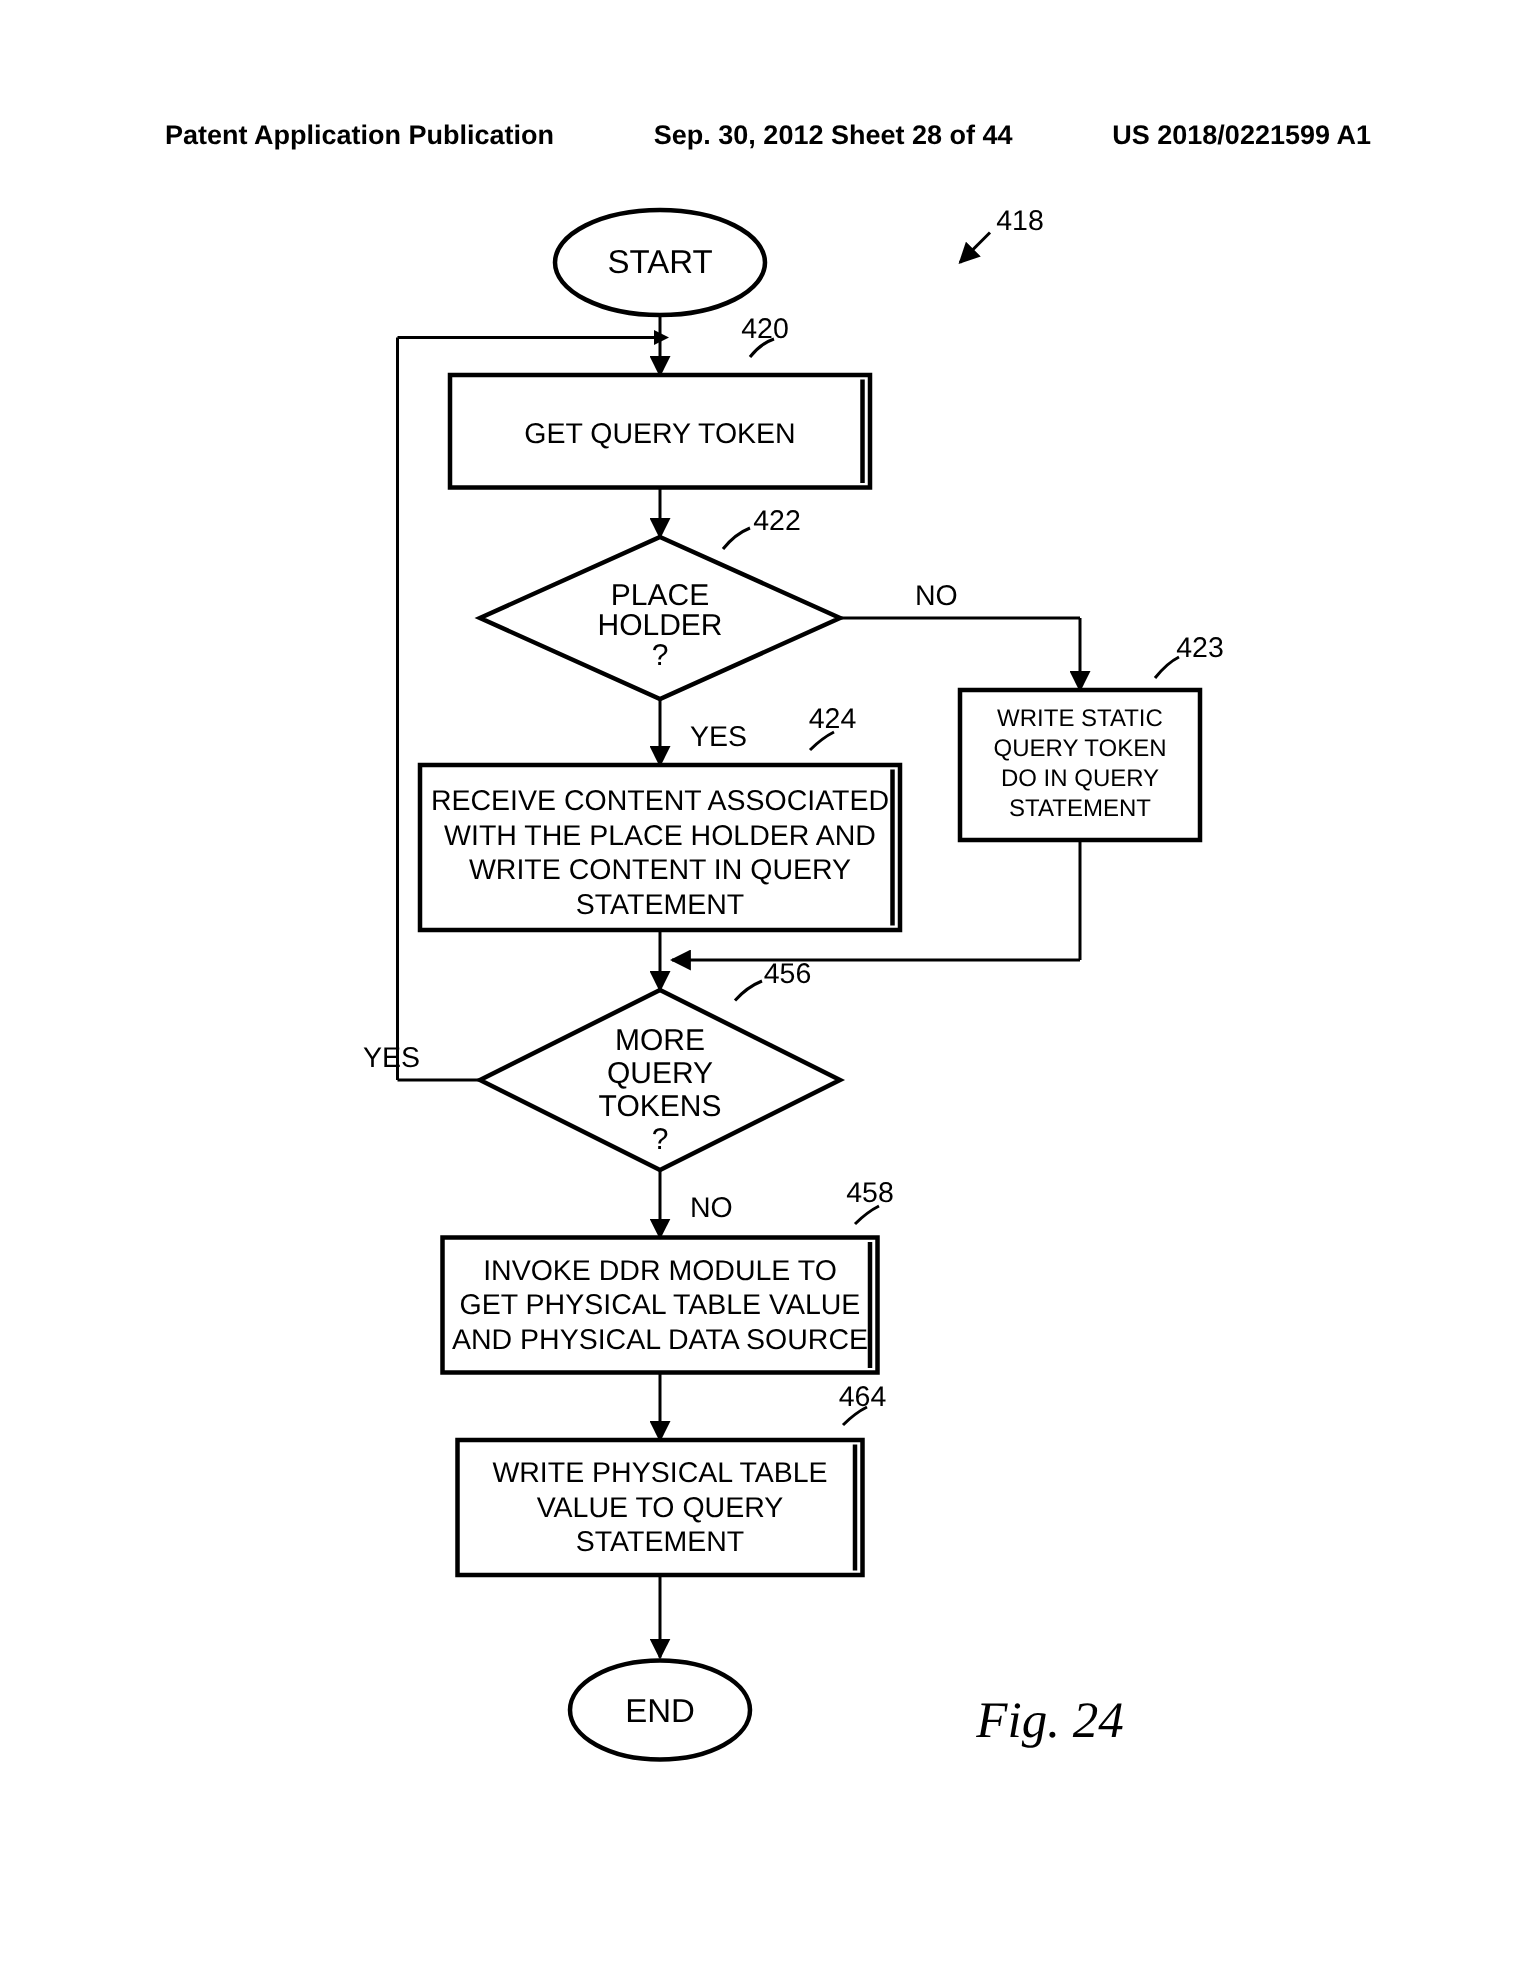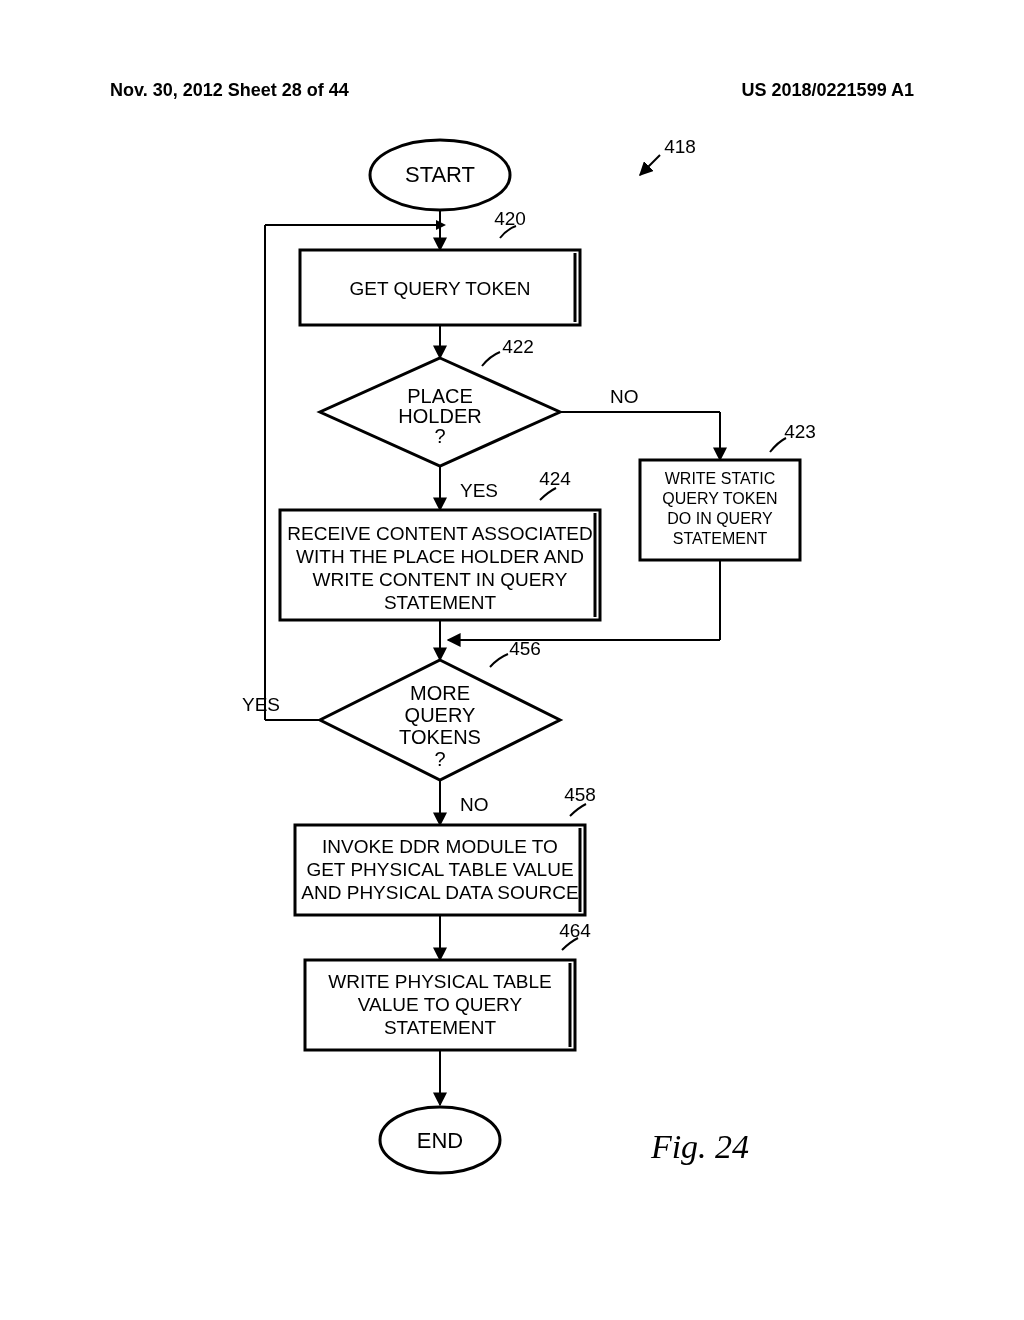--- a/index.html
+++ b/index.html
@@ -41,21 +41,22 @@
   .label-text { font-size: 19px; text-anchor: start; }
   .callout-text { font-size: 19px; text-anchor: middle; }
   .fig-text { font-size: 34px; font-style: italic; font-family: "Times New Roman", serif; }
   .thick { stroke: #000; stroke-width: 3; fill: none; }
   .thin { stroke: #000; stroke-width: 2; fill: none; }
 </style>
 </head>
 <body>
 
 <div class="header">
-  <span>Nov. 30, 2012  Sheet 28 of 44</span>
+  <span>Patent Application Publication</span>
+  <span>Sep. 30, 2012  Sheet 28 of 44</span>
   <span>US 2018/0221599 A1</span>
 </div>
 
 <div class="canvas">
 <svg viewBox="0 0 1024 1140">
   <defs>
     <marker id="arrow" viewBox="0 0 10 10" refX="9" refY="5" markerWidth="7" markerHeight="7" orient="auto-start-reverse">
       <path d="M0,0 L10,5 L0,10 z" fill="#000"></path>
     </marker>
   </defs>

